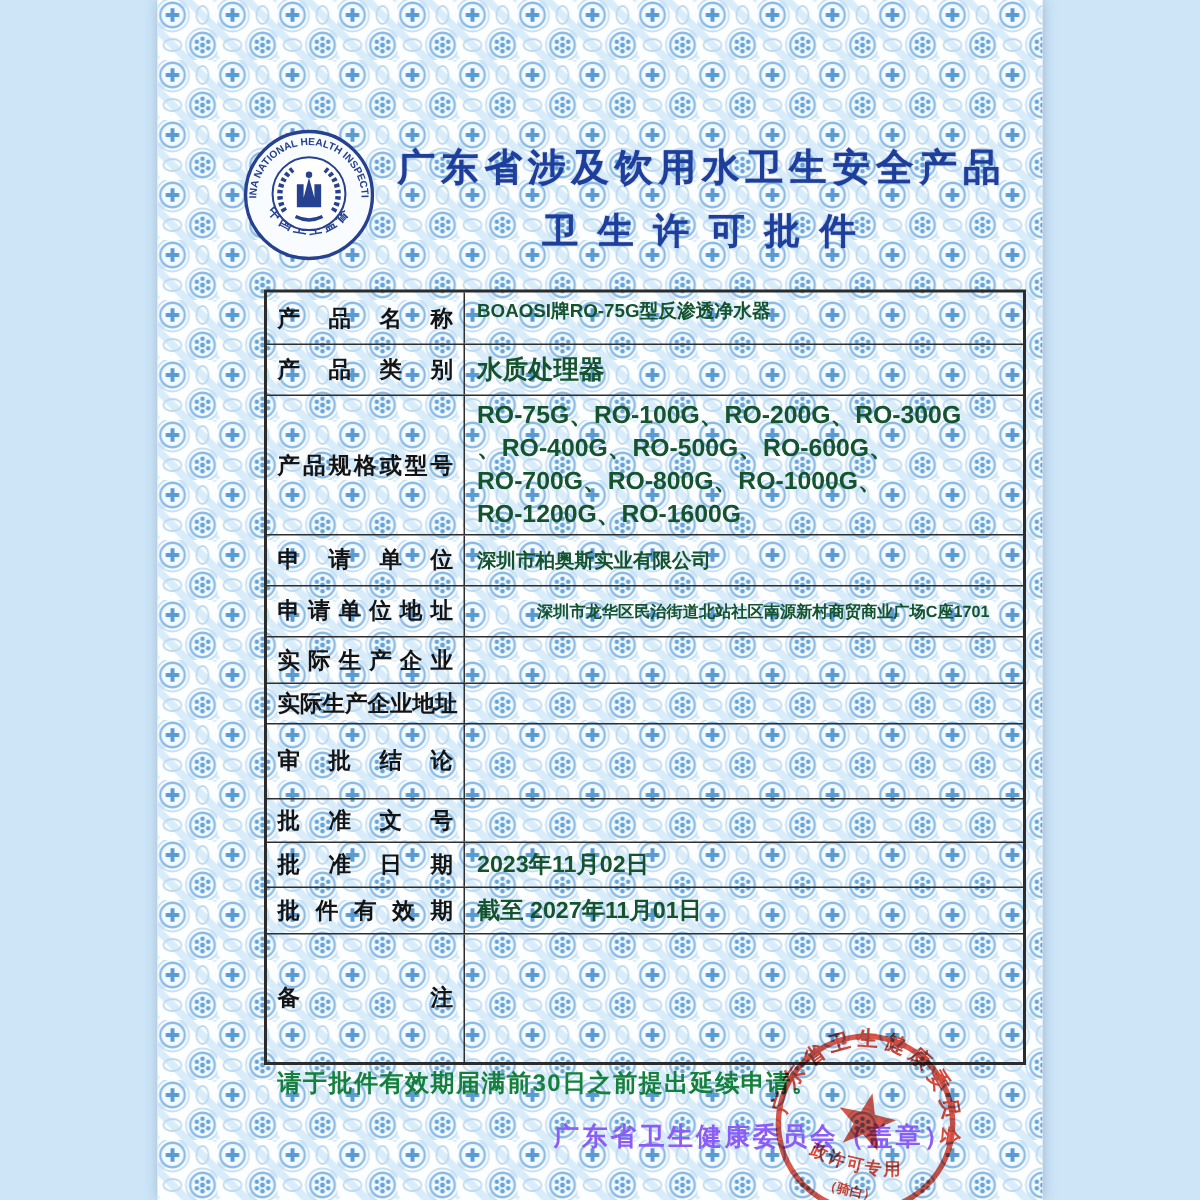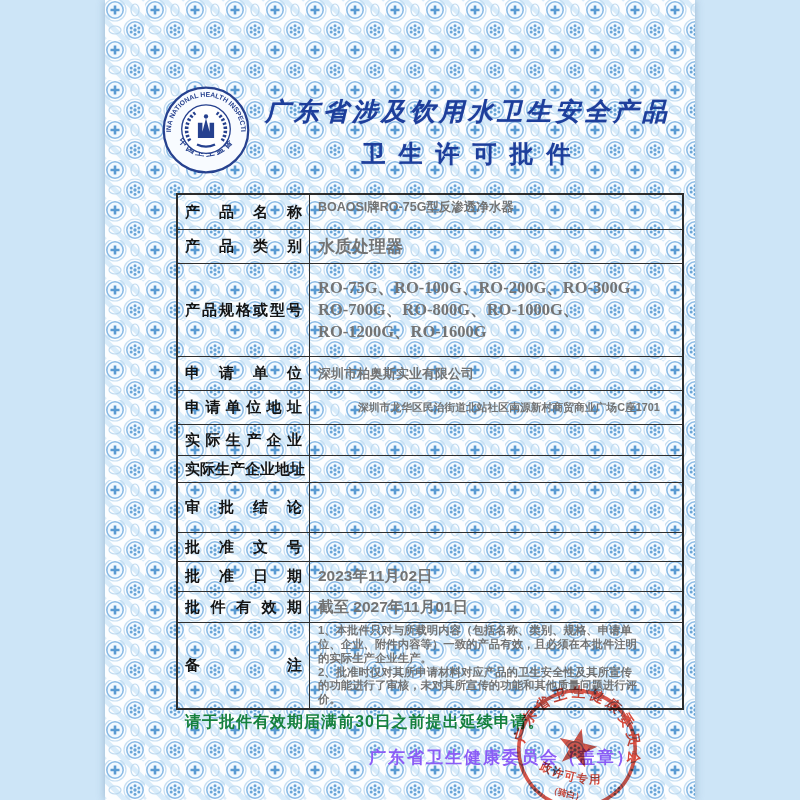--- a/index.html
+++ b/index.html
@@ -8,38 +8,38 @@
   .paper{position:absolute;left:105px;top:0;width:590px;height:800px;background:#fdfeff;
          box-shadow:0 0 8px rgba(90,125,160,.45);}
   .pattern-svg{position:absolute;left:0;top:0;width:100%;height:100%;display:block;}
   .content{position:absolute;left:0;top:0;width:100%;height:100%;}
 
   
   .logo{position:absolute;left:56px;top:85px;width:90px;height:90px;}
   .title-wrap{position:absolute;left:142px;top:95px;width:438px;text-align:center;
               color:#1d3e9b;font-family:"Liberation Serif",serif;font-weight:bold;}
   .title1{font-size:25px;letter-spacing:4px;padding-left:4px;white-space:nowrap;
-          text-shadow:0 0 1px rgba(29,62,155,.6);font-style:italic;}
+          text-shadow:0 0 1px rgba(29,62,155,.6);}
   .title2{font-size:24px;letter-spacing:13px;padding-left:13px;margin-top:10px;white-space:nowrap;
           text-shadow:0 0 1px rgba(29,62,155,.6);}
 
   
   .ptable{position:absolute;left:71px;top:193px;width:508px;border:2px solid #2c2c2c;
           box-sizing:border-box;background:transparent;}
   .trow{display:flex;border-bottom:1px solid #2e2e2e;box-sizing:border-box;}
   .trow:last-child{border-bottom:none;}
   .tlabel{flex:0 0 132px;width:132px;border-right:1px solid #2e2e2e;display:flex;align-items:center;
           padding:0 7px;box-sizing:border-box;}
   .tlabel-in{width:100%;display:flex;justify-content:space-between;font-weight:bold;
              font-size:15px;color:#141414;}
   .tvalue{flex:1;display:flex;flex-direction:column;justify-content:center;
-          padding:2px 8px;color:#737373;overflow:hidden;box-sizing:border-box;}
+          padding:2px 8px;color:#14532d;overflow:hidden;box-sizing:border-box;}
   .v-name{justify-content:flex-start;padding-top:4px;font-size:12.5px;font-weight:bold;}
   .v-cat{font-size:17px;font-weight:600;}
-  .v-spec{font-family:Liberation Serif, serif;font-size:16.5px;line-height:22px;font-weight:600;}
+  .v-spec{font-family:Liberation Sans, sans-serif;font-size:16.5px;line-height:22px;font-weight:600;justify-content:space-between;}
   .v-unit{font-size:13px;font-weight:bold;}
   .v-addr{font-size:10.8px;font-weight:bold;margin-left:40px;}
   .v-concl{font-size:16px;line-height:21px;font-weight:600;}
   .v-date{font-size:15.5px;font-weight:600;}
   .v-note{font-size:11.4px;line-height:13.8px;font-weight:bold;}
 
   
   .renewal{position:absolute;left:80px;top:712px;font-size:16px;font-weight:bold;
            letter-spacing:1px;color:#15803d;}
   .issuer{position:absolute;left:264px;top:746px;font-size:17px;font-weight:bold;
@@ -136,20 +136,21 @@
                 <span>品</span>
                 <span>规</span>
                 <span>格</span>
                 <span>或</span>
                 <span>型</span>
                 <span>号</span>
               </div>
             </div>
             <div class="tvalue v-spec">
               <div>RO-75G、RO-100G、RO-200G、RO-300G</div>
+              <div>、RO-400G、RO-500G、RO-600G、</div>
               <div>RO-700G、RO-800G、RO-1000G、</div>
               <div>RO-1200G、RO-1600G</div>
             </div>
           </div>
           <div class="trow" style="height: 34px;">
             <div class="tlabel">
               <div class="tlabel-in">
                 <span>申</span>
                 <span>请</span>
                 <span>单</span>
@@ -242,28 +243,20 @@
               </div>
             </div>
             <div class="tvalue v-date">截至 2027年11月01日</div>
           </div>
           <div class="trow" style="height: 85px;">
             <div class="tlabel">
               <div class="tlabel-in">
                 <span>备</span>
                 <span>注</span>
               </div>
-            </div>
-            <div class="tvalue v-note">
-              <div>1、本批件只对与所载明内容（包括名称、类别、规格、申请单</div>
-              <div>位、企业、附件内容等）一致的产品有效，且必须在本批件注明</div>
-              <div>的实际生产企业生产。</div>
-              <div>2、批准时仅对其所申请材料对应产品的卫生安全性及其所宣传</div>
-              <div>的功能进行了审核，未对其所宣传的功能和其他质量问题进行评</div>
-              <div>价。</div>
             </div>
           </div>
         </div>
 
       <div class="renewal">请于批件有效期届满前30日之前提出延续申请。</div>
       <div class="issuer">广东省卫生健康委员会（盖章）</div>
 
       <svg class="seal" viewBox="0 0 160 160" xmlns="http://www.w3.org/2000/svg">
         <circle cx="80" cy="80" r="56" fill="none" stroke="#d63b2c" stroke-width="3.5" opacity="0.92"></circle>
         <defs>

